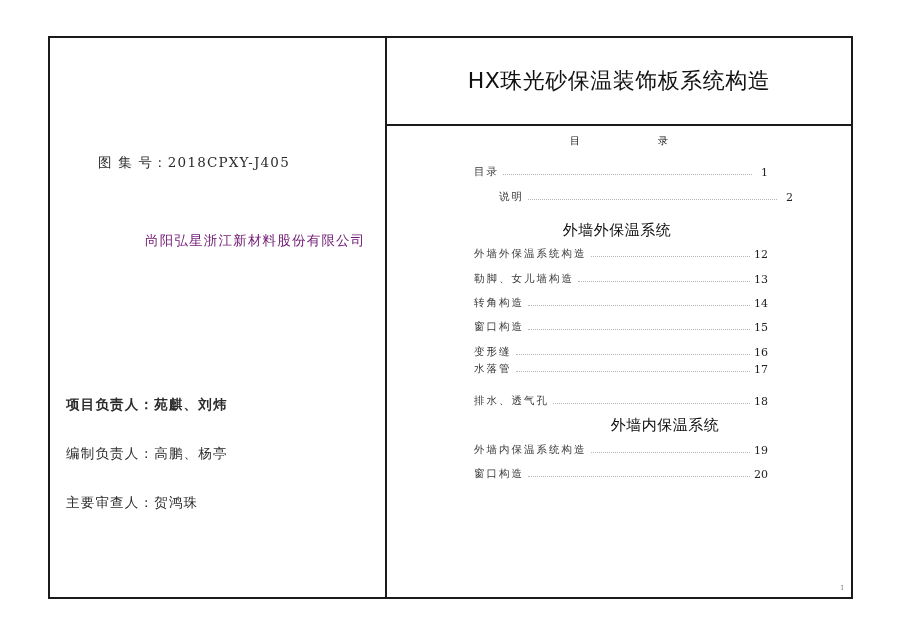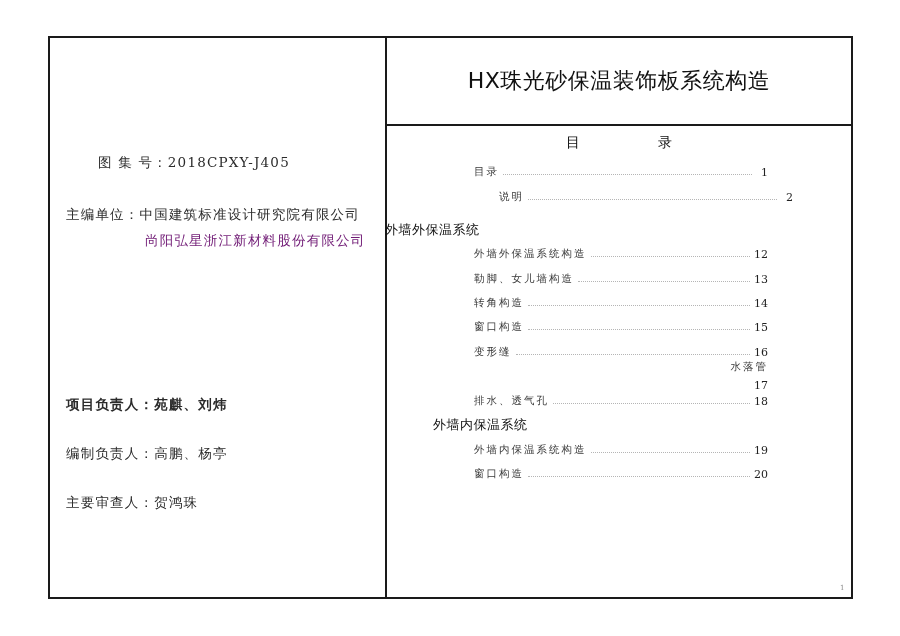--- a/index.html
+++ b/index.html
@@ -87,44 +87,43 @@
       color: #111111;
       letter-spacing: 0.5px;
     }
     .toc-heading {
       position: absolute;
       left: 337px;
       top: 96px;
       width: 464px;
       text-align: center;
       font-family: "DejaVu Sans", "Liberation Sans", sans-serif;
-      font-size: 14px;
+      font-size: 10px;
       color: #111111;
     }
     .toc-heading span.c1 { margin-right: 78px; }
     .section-heading {
       position: absolute;
       left: 337px;
       width: 464px;
-      text-align: left;
+      text-align: center;
       font-family: "DejaVu Sans", "Liberation Sans", sans-serif;
-      font-size: 13px;
+      font-size: 15px;
       color: #111111;
       letter-spacing: 0.5px;
     }
     .toc-row {
       position: absolute;
       left: 426px;
       width: 294px;
       height: 16px;
       display: flex;
       align-items: flex-end;
       font-size: 10.5px;
       color: #3a3a3a;
-      justify-content: center;
     }
     .toc-row .entry {
       white-space: nowrap;
       letter-spacing: 2px;
     }
     .toc-row .leader {
       flex: 1;
       border-bottom: 1.5px dotted #b5b5b5;
       margin: 0 4px 4px 4px;
       height: 0;
@@ -149,23 +148,20 @@
 
 <div class="sheet">
   <div class="divider-v"></div>
   <div class="divider-h"></div>
 
   <div class="left-panel">
     <div class="info-line" style="top:116px;margin-left:32px;">
       <span class="label">图 集 号：</span><span class="value">2018CPXY-J405</span>
     </div>
 
-    <div class="info-line" style="top:168px;">
-      <span class="label">主编单位：</span><span class="value">中国建筑标准设计研究院有限公司</span>
-    </div>
     <div class="indent-value" style="top:194px;">尚阳弘星浙江新材料股份有限公司</div>
 
     <div class="info-line" style="top:358px;font-weight:bold;">
       <span class="label">项目负责人：</span><span class="value">苑麒、刘炜</span>
     </div>
 
     <div class="info-line" style="top:407px;">
       <span class="label">编制负责人：</span><span class="value">高鹏、杨亭</span>
     </div>
 
@@ -214,21 +210,21 @@
 <div class="toc-row" style="top:318px; left:474px;">
   <span class="entry">窗口构造</span>
   <span class="leader"></span>
   <span class="page">15</span>
 </div>
 <div class="toc-row" style="top:343px; left:474px;">
   <span class="entry">变形缝</span>
   <span class="leader"></span>
   <span class="page">16</span>
 </div>
-<div class="toc-row" style="top:368px; left:474px;flex-direction:column;">
+<div class="toc-row" style="top:360px; left:474px;">
   <span class="entry">水落管</span>
   <span class="leader"></span>
   <span class="page">17</span>
 </div>
 <div class="toc-row" style="top:392px; left:474px;">
   <span class="entry">排水、透气孔</span>
   <span class="leader"></span>
   <span class="page">18</span>
 </div>
 

